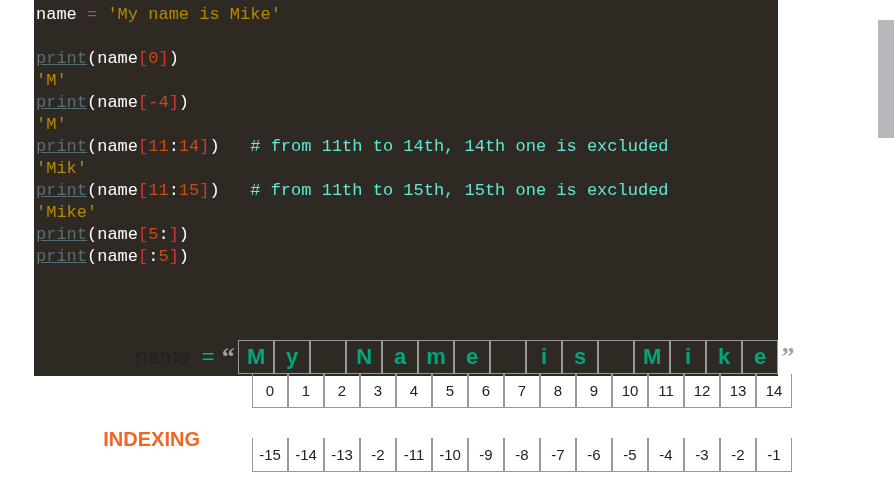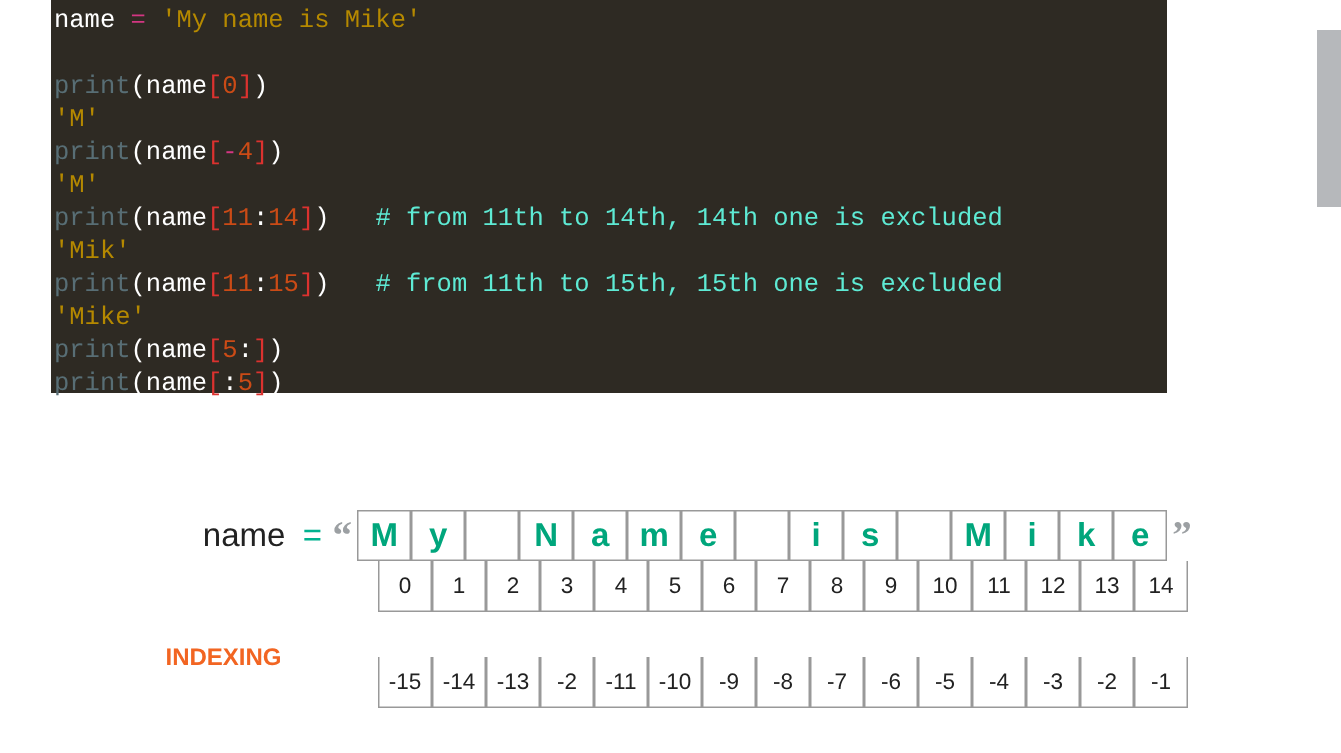--- a/index.html
+++ b/index.html
@@ -8,31 +8,31 @@
       height: 502px;
       background: #ffffff;
       font-family: 'Consolas', 'Monaco', 'Courier New', monospace;
       position: relative;
     }
     .code-block {
       position: absolute;
       left: 34px;
       top: 0;
       width: 744px;
-      height: 262px;
+      height: 376px;
       background: #2e2a23;
       padding: 4px 2px;
       font-size: 17px;
       line-height: 22px;
     }
     .code-line { white-space: pre; }
     .c-white   { color: #ffffff; }
     .c-op      { color: #d33682; }
     .c-str     { color: #b58900; }
-    .c-func    { color: #586e75; }
+    .c-func    { color: #586e75; text-decoration: underline; }
     .c-num     { color: #cb4b16; }
     .c-brc     { color: #dc322f; }
     .c-par     { color: #ffffff; }
     .c-comment { color: #5eead4; }
 
     .diagram {
       position: absolute;
       left: 98px;
       top: 340px;
       width: 700px;
@@ -41,23 +41,23 @@
     .row-label {
       width: 110px;
       text-align: right;
       padding-right: 8px;
       font-size: 22px;
       font-family: Arial, sans-serif;
       color: #222;
     }
     .indexing-label {
       width: 110px;
-      text-align: center;
+      text-align: right;
       padding-right: 8px;
-      font-size: 16px;
+      font-size: 20px;
       font-family: Arial, sans-serif;
       color: #f26522;
       font-weight: bold;
     }
     .eq { width: 22px; color: #00b28f; font-size: 22px; font-family: Arial, sans-serif; text-align: center; }
     .quote { width: 22px; color: #9ca0a3; font-size: 26px; font-family: Georgia, serif; text-align: center; font-weight: bold; }
     .cells { display: flex; }
     .cell {
       width: 36px;
       height: 34px;

